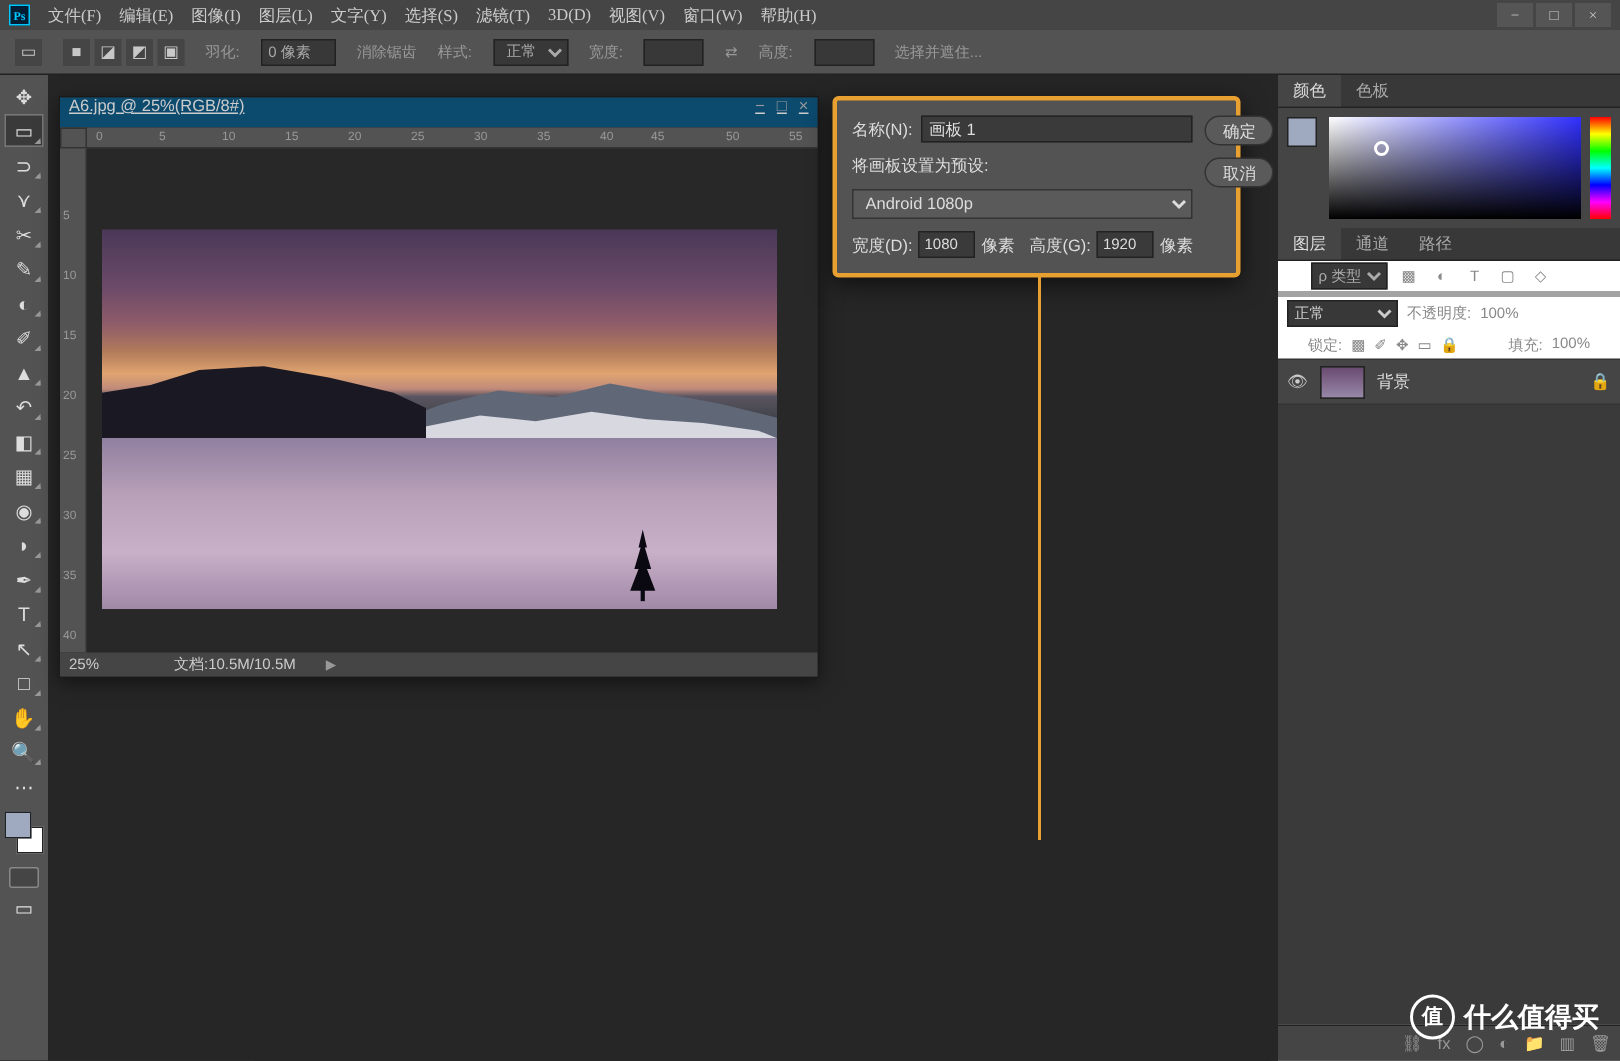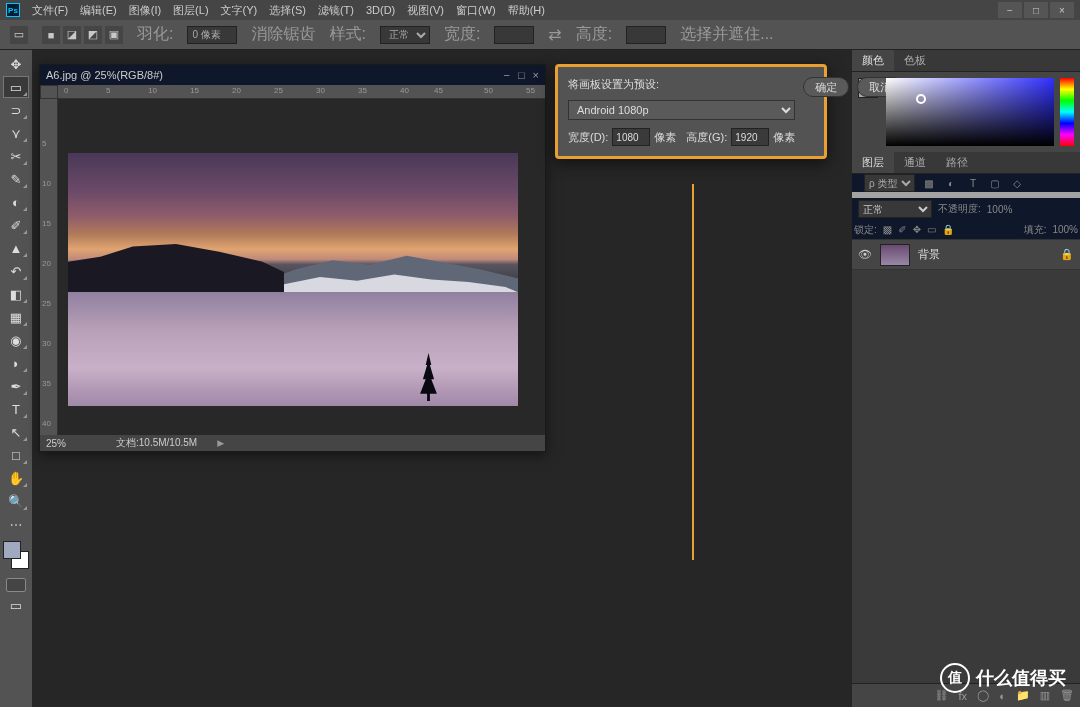--- a/index.html
+++ b/index.html
@@ -7,20 +7,21 @@
       width: 1080px; height: 707px;
       background: #323232;
       font-family: "Microsoft YaHei", Arial, sans-serif;
       font-size: 11px; color: #c8c8c8;
       overflow: hidden; position: relative;
     }
     .menubar {
       height: 20px; background: #454545;
       display: flex; align-items: center; padding: 0 6px;
       gap: 12px;
+      font-family: Liberation Serif, serif;
     }
     .ps-logo {
       width: 14px; height: 14px; background: #001d33;
       color: #00c8ff; font-size: 8px; font-weight: bold;
       display: flex; align-items: center; justify-content: center;
       border: 1px solid #00c8ff;
     }
     .menu-item { color: #ccc; cursor: default; }
     .window-controls {
       margin-left: auto; display: flex; gap: 2px;
@@ -33,21 +34,21 @@
     .options-bar {
       height: 30px; background: #535353;
       display: flex; align-items: center; padding: 0 10px; gap: 14px;
       border-bottom: 1px solid #222;
     }
     .opt-group { display: flex; gap: 3px; align-items: center; }
     .opt-icon {
       width: 18px; height: 18px; background: #454545;
       display: flex; align-items: center; justify-content: center;
     }
-    .opt-label { color: #999; font-size: 16px; }
+    .opt-label { color: #999; font-size: 10px; }
     .opt-input {
       background: #383838; border: 1px solid #222; color: #aaa;
       width: 50px; height: 18px; padding: 0 4px; font-size: 10px;
     }
     .main-area {
       display: flex; height: calc(100% - 50px);
     }
     .toolbox {
       width: 32px; background: #535353;
       display: flex; flex-direction: column; padding: 4px 0;
@@ -83,23 +84,23 @@
     .canvas-area {
       flex: 1; background: #262626; position: relative;
     }
     .doc-window {
       position: absolute; top: 14px; left: 7px;
       width: 507px; height: 388px;
       background: #2a2a2a; border: 1px solid #1a1a1a;
       box-shadow: 0 3px 12px rgba(0,0,0,0.5);
     }
     .doc-titlebar {
-      height: 20px; background: #0f172a;
-      display: flex; align-items: center; padding: 0 6px;
-      color: #ccc; font-size: 11px;
+      height: 20px; background: #0c4a6e;
+      display: flex; padding: 0 6px;
+      color: #ccc; font-size: 11px; text-decoration: underline;
     }
     .doc-controls { margin-left: auto; display: flex; gap: 8px; color: #999; }
     .rulers-corner {
       position: absolute; top: 20px; left: 0;
       width: 18px; height: 14px; background: #535353;
       border: 1px solid #333;
     }
     .ruler-h {
       position: absolute; top: 20px; left: 18px; right: 0;
       height: 14px; background: #535353; border-bottom: 1px solid #333;
@@ -182,38 +183,38 @@
       border: 1px solid #333; color: #ddd; padding: 0 4px;
       font-size: 11px;
     }
     .dim-row { display: flex; gap: 10px; }
     .dim-group { display: flex; align-items: center; gap: 4px; }
     .dim-input {
       width: 38px; height: 18px; background: #3a3a3a;
       border: 1px solid #222; color: #ddd; padding: 0 3px;
       font-size: 10px; text-align: left;
     }
-    .dialog-buttons { display: flex; flex-direction: row; gap: 8px; }
+    .dialog-buttons { display: flex; flex-direction: column; gap: 8px; }
     .dlg-btn {
       width: 46px; height: 20px; background: #5a5a5a;
       border: 1px solid #333; border-radius: 10px;
       color: #ddd; font-size: 11px;
       display: flex; align-items: center; justify-content: center;
     }
     .annotation-line {
       position: absolute; left: 660px; top: 134px;
       width: 2px; height: 376px; background: #e8a030;
     }
     .annotation-text {
       position: absolute; left: 385px; top: 520px;
       color: #e8a030; font-size: 20px; font-family: "KaiTi", serif;
       letter-spacing: 1px;
     }
     .panels {
-      width: 228px; background: #0f172a;
+      width: 228px; background: #ffffff;
       display: flex; flex-direction: column;
     }
     .panel-tabs {
       height: 22px; display: flex; background: #383838;
       border-bottom: 1px solid #222;
     }
     .panel-tab {
       padding: 0 10px; display: flex; align-items: center;
       color: #aaa; font-size: 11px;
     }
@@ -242,39 +243,39 @@
       width: 10px; height: 10px; border: 2px solid #fff;
       border-radius: 50%;
     }
     .hue-strip {
       width: 14px;
       background: linear-gradient(to bottom, #f00, #ff0, #0f0, #0ff, #00f, #f0f, #f00);
     }
     .layers-panel { flex: 1; display: flex; flex-direction: column; }
     .layers-toolbar {
       height: 24px; display: flex; align-items: center;
-      padding: 0 12px; gap: 6px; color: #888; font-size: 10px;
-      border-bottom: 6px solid #a3a3a3;
+      padding: 0 22px; gap: 6px; color: #888; font-size: 10px;
+      border-bottom: 4px solid #a3a3a3;
     }
     .layers-toolbar .search {
       background: #383838; border: 1px solid #222;
       height: 18px; flex: 0 0 50px; color: #aaa; font-size: 10px;
     }
     .tb-icon { width: 16px; text-align: center; }
     .layers-opts {
       height: 22px; display: flex; align-items: center;
       padding: 0 6px; gap: 6px; font-size: 10px; color: #888;
     }
     .blend-select {
       background: #383838; border: 1px solid #222;
       height: 18px; width: 74px; color: #ccc; font-size: 10px;
     }
     .lock-row {
       height: 20px; display: flex; align-items: center;
-      padding: 0 2px; gap: 6px; font-size: 10px; color: #888;
+      padding: 0 20px; gap: 6px; font-size: 10px; color: #888;
       border-bottom: 1px solid #333;
     }
     .layers-list { flex: 1; background: #3a3a3a; }
     .layer-row {
       height: 30px; display: flex; align-items: center;
       padding: 0 6px; gap: 8px; background: #454545;
       border-bottom: 1px solid #333;
     }
     .eye-icon { width: 14px; color: #ccc; }
     .layer-thumb {
@@ -423,20 +424,24 @@
       <div class="doc-status">
         <span class="zoom">25%</span>
         <span>文档:10.5M/10.5M</span>
         <span class="chevron">▶</span>
       </div>
     </div>
 
     <div class="dialog">
       <div class="dialog-body">
         <div class="dialog-fields">
+          <div class="field-row">
+            <span class="field-label">名称(N):</span>
+            <input class="field-input" value="画板 1" style="">
+          </div>
           <span class="field-label">将画板设置为预设:</span>
           <select class="field-select">
             <option>Android 1080p</option>
           </select>
           <div class="dim-row">
             <div class="dim-group">
               <span class="field-label">宽度(D):</span>
               <input class="dim-input" value="1080" style="">
               <span class="field-label">像素</span>
             </div>

